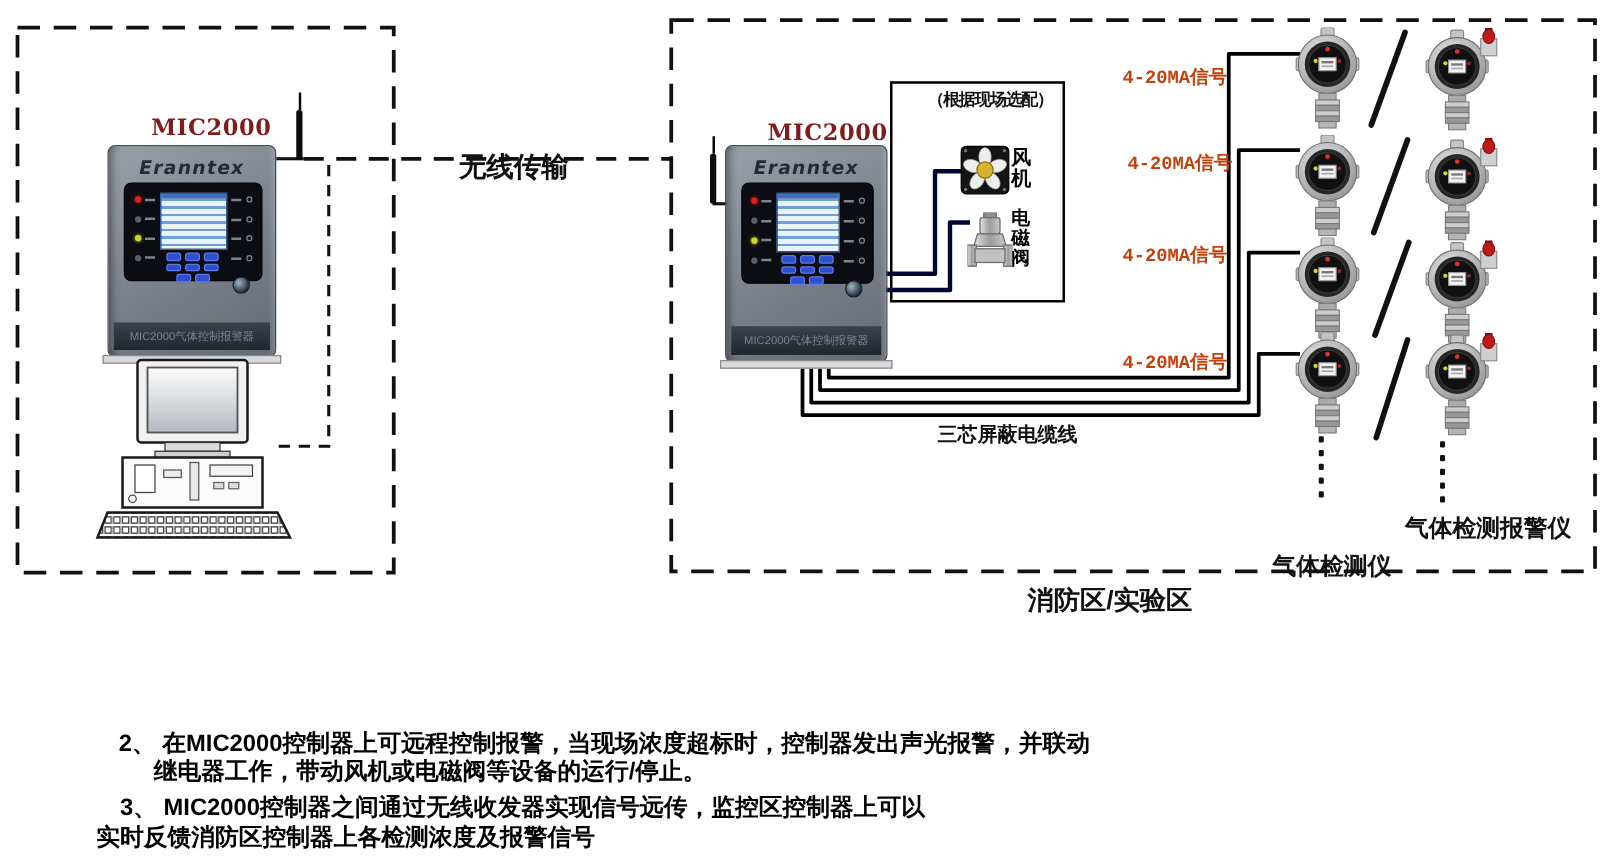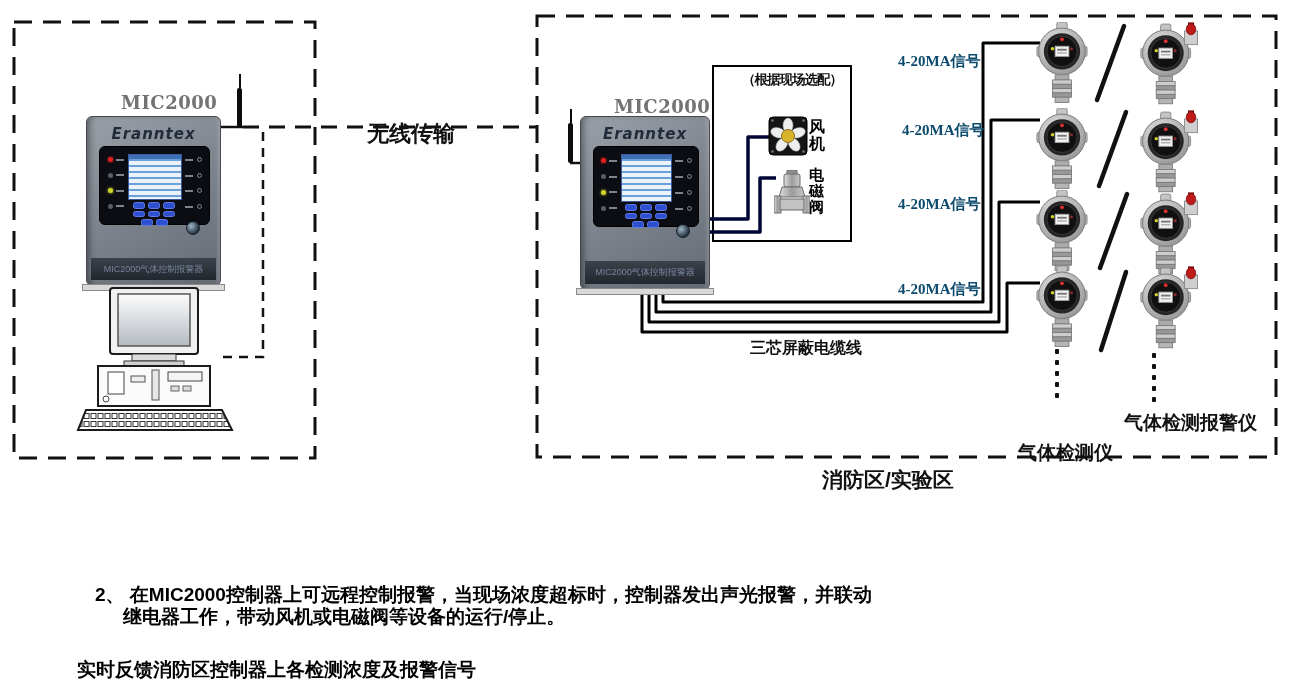--- a/index.html
+++ b/index.html
@@ -38,25 +38,25 @@
        background:radial-gradient(circle at 35% 35%,#9fb6c8,#22303e 72%);border:1px solid #141e29;}
   .dev-band{position:absolute;left:3%;right:3%;bottom:3%;height:13%;
        background:linear-gradient(#3c414b,#22262d);color:#76839b;font-size:9px;
        display:flex;align-items:center;justify-content:center;white-space:nowrap;overflow:hidden;}
   .dev-base{position:absolute;height:5px;background:#d9d9d9;border:1px solid #8a8a8a;z-index:3;}
   
   .antenna{position:absolute;width:5px;background:#0c0c0c;border-radius:2px;z-index:3;}
   .antenna::before{content:"";position:absolute;top:-14px;left:1.5px;width:2px;height:14px;background:#0c0c0c;}
   
   .ttl{position:absolute;z-index:4;font-family:"DejaVu Serif",serif;font-weight:bold;
-       font-size:18px;color:#737373;letter-spacing:0.5px;}
+       font-size:18px;color:#7f1d1d;letter-spacing:0.5px;}
   .zone-label{position:absolute;z-index:4;font-weight:bold;font-size:21px;color:#111;}
   .small-label{position:absolute;z-index:4;font-weight:bold;color:#111;}
-  .sig{position:absolute;z-index:4;font-weight:bold;font-size:15px;color:#0c4a6e;
-       font-family:Liberation Serif, serif;white-space:nowrap;}
+  .sig{position:absolute;z-index:4;font-weight:bold;font-size:15px;color:#c2410c;
+       font-family:Liberation Mono, monospace;white-space:nowrap;}
   .vtext{position:absolute;z-index:4;font-weight:bold;color:#000;width:18px;
          line-height:1.05;word-break:break-all;}
   .note{position:absolute;z-index:4;font-weight:bold;font-size:19px;color:#000;white-space:nowrap;}
   .vdots{position:absolute;z-index:4;display:flex;flex-direction:column;gap:6px;}
   .vdots i{width:4px;height:5px;background:#111;border-radius:1px;}
   .icon{position:absolute;z-index:3;}
 </style>
 </head>
 <body>
 
@@ -306,15 +306,16 @@
 
   
   <div class="small-label" style="left:1018px;top:408px;font-size:19px;margin-top:32px;">气体检测仪</div>
   <div class="small-label" style="left:1124px;top:410px;font-size:19px;">气体检测报警仪</div>
 
   <div class="zone-label" style="left:822px;top:466px;">消防区/实验区</div>
 
   
   <div class="note" style="left:95px;top:582px;">2、 在MIC2000控制器上可远程控制报警，当现场浓度超标时，控制器发出声光报警，并联动</div>
   <div class="note" style="left:123px;top:604px;">继电器工作，带动风机或电磁阀等设备的运行/停止。</div>
+  <div class="note" style="left:96px;top:633px;">3、 MIC2000控制器之间通过无线收发器实现信号远传，监控区控制器上可以</div>
   <div class="note" style="left:77px;top:657px;">实时反馈消防区控制器上各检测浓度及报警信号</div>
 
 </div>
 
 </body></html>

